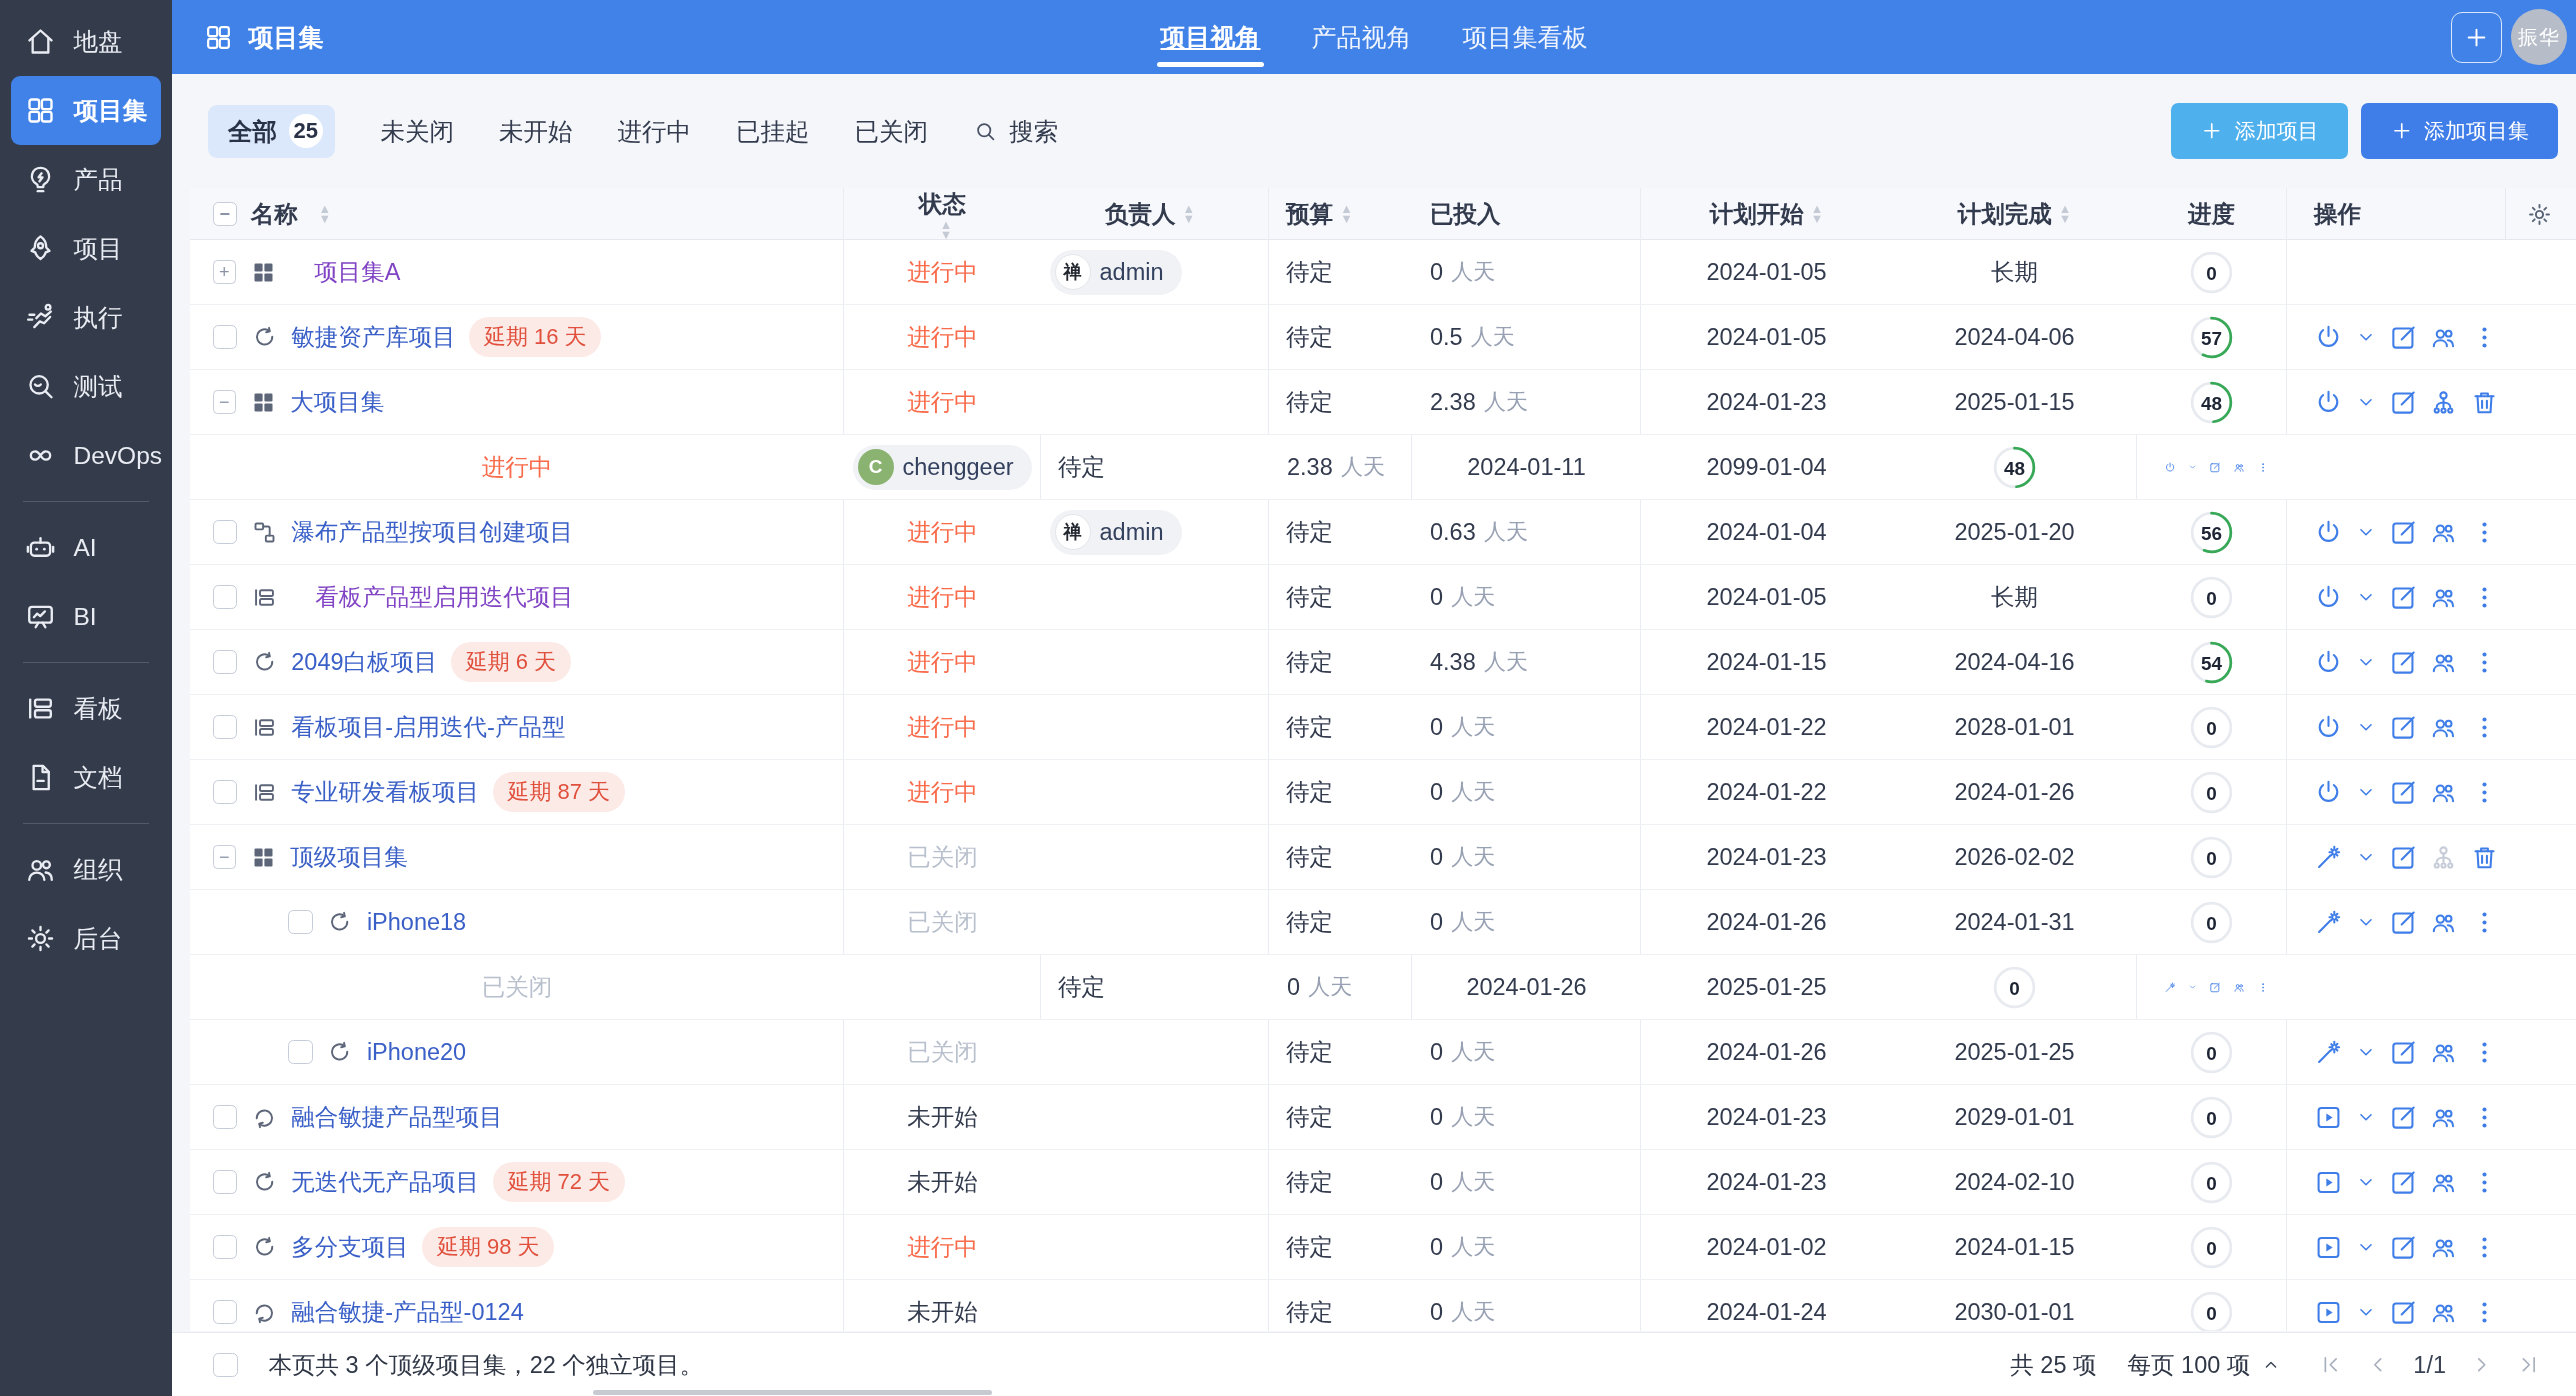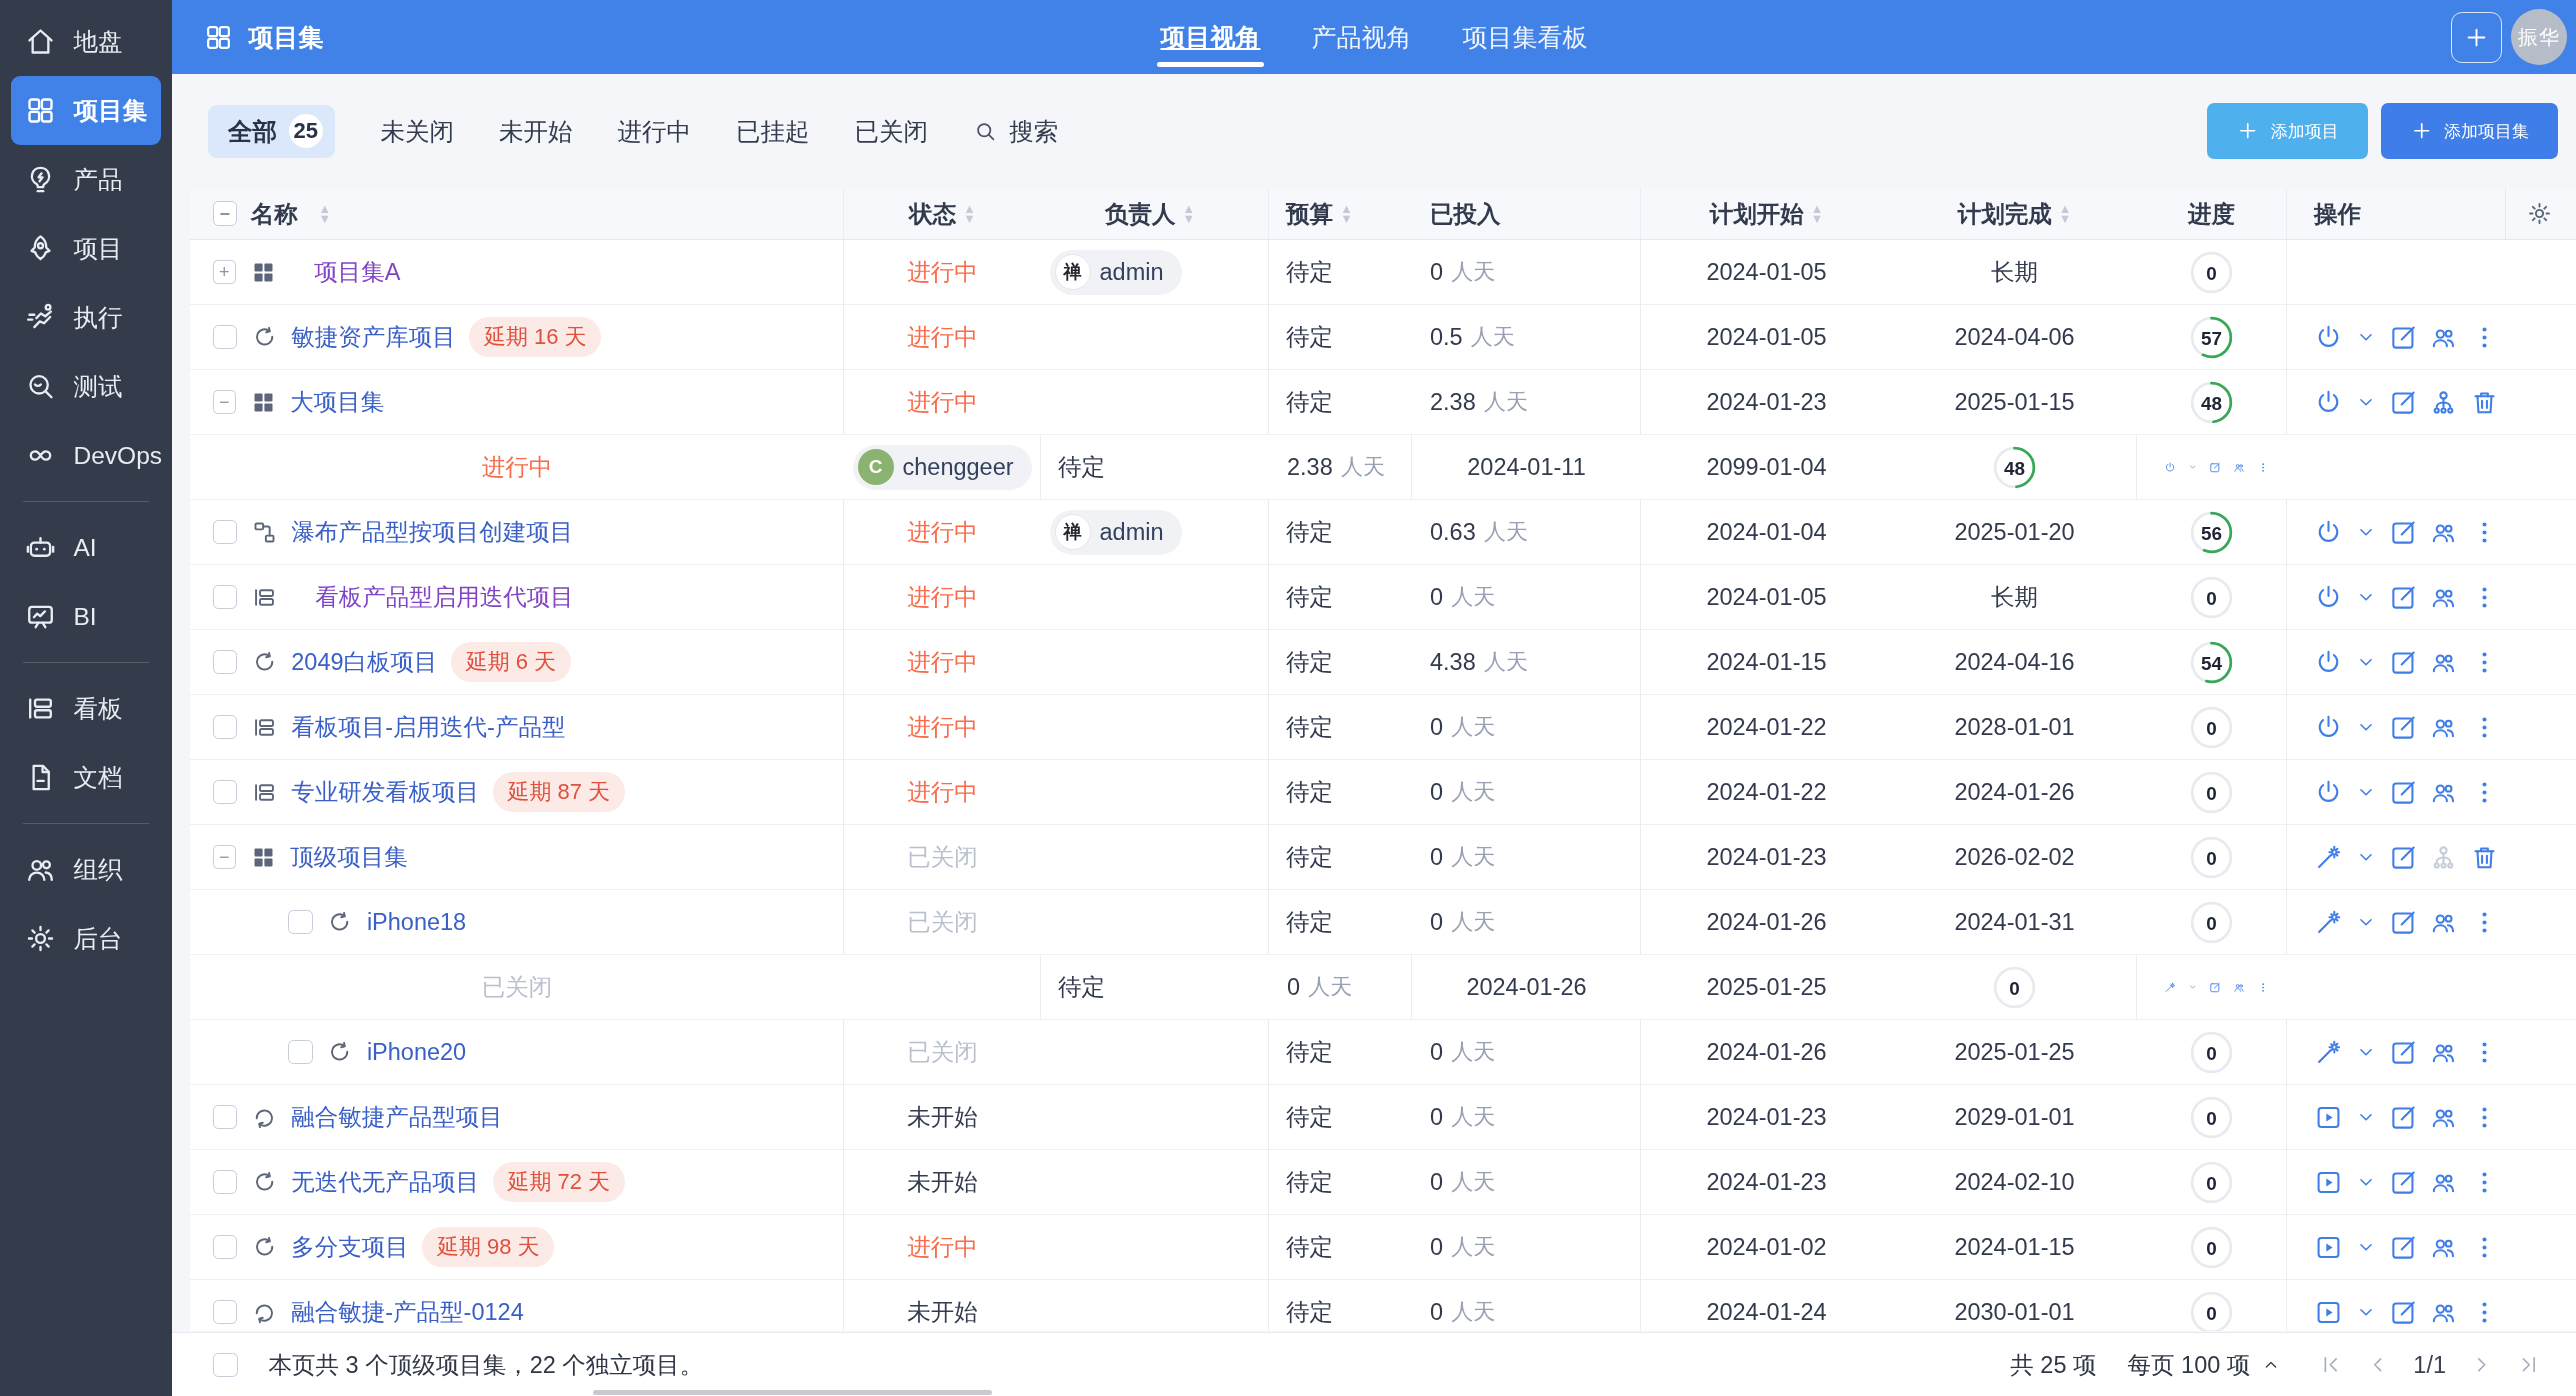--- a/index.html
+++ b/index.html
@@ -39,21 +39,21 @@
 
   
   .filterbar{position:absolute; left:0; right:0; top:74px; height:114px; background:#f4f6f9; display:flex; align-items:center;}
   .filters{display:flex; align-items:center; gap:45px; padding-left:36px;}
   .f-tab{font-size:24.5px; color:#333b4e; cursor:pointer; display:flex; align-items:center;}
   .f-tab.chip{background:var(--chip); border-radius:9px; height:53px; padding:0 12.7px 0 20px; font-weight:700; color:#2a3247;align-items:center;}
   .f-count{background:#fff; border-radius:50%; min-width:34px; height:34px; display:flex; align-items:center; justify-content:center; font-size:22px; font-weight:700; margin-left:11.8px;}
   .f-search{display:flex; align-items:center; gap:11.8px; font-size:24.5px; color:#333b4e; cursor:pointer;}
   .f-search .ico{width:24.5px; height:24.5px; color:#4a5366;}
   .filter-actions{position:absolute; right:18px; top:0; height:114px; display:flex; align-items:center; gap:12.7px;}
-  .btn{height:56px; border:none; border-radius:7.2px; color:#fff; font-size:17px; font-family:inherit; display:flex; align-items:center; gap:11px; padding:0 29px; cursor:pointer;}
+  .btn{height:56px; border:none; border-radius:7.2px; color:#fff; font-size:21px; font-family:inherit; display:flex; align-items:center; gap:11px; padding:0 29px; cursor:pointer;}
   .btn .ico{width:23.5px; height:23.5px;}
   .btn.light{background:var(--accent-light);}
   .btn.primary{background:var(--accent);}
 
   
   .card{position:absolute; left:18px; right:0; top:188px; height:1143px; background:#fff; overflow:hidden;}
   .trow{display:grid; grid-template-columns:654px 197px 228px 143px 229px 251px 245px 150px 288px; align-items:center; height:65px; border-bottom:0.9px solid #eef0f4; background:#fff;}
   .thead{height:52px; background:#f7f8fb; border-bottom:0.9px solid #e4e7ee; font-weight:700; color:#2f3645; font-size:23.5px;}
   .cell{display:flex; align-items:center; height:100%; font-size:23.5px; color:var(--text); padding:0 18px; position:relative;}
   .c-name{padding-left:22.6px; gap:13.6px;}
@@ -323,21 +323,21 @@
   <div class="card">
     <div class="trow thead">
       <div class="cell c-name b-r">
         <span class="checkbox ind">−</span>
         <span>名称</span>
           <span class="sort">
             <span>▲</span>
             <span>▼</span>
           </span>
       </div>
-      <div class="cell c-status" style="justify-content:center;">
+      <div class="cell c-status" style="justify-content:center;flex-direction:column;">
         <span>状态</span>
           <span class="sort">
             <span>▲</span>
             <span>▼</span>
           </span>
       </div>
       <div class="cell c-owner b-r" style="justify-content:center;">
         <span>负责人</span>
           <span class="sort">
             <span>▲</span>

